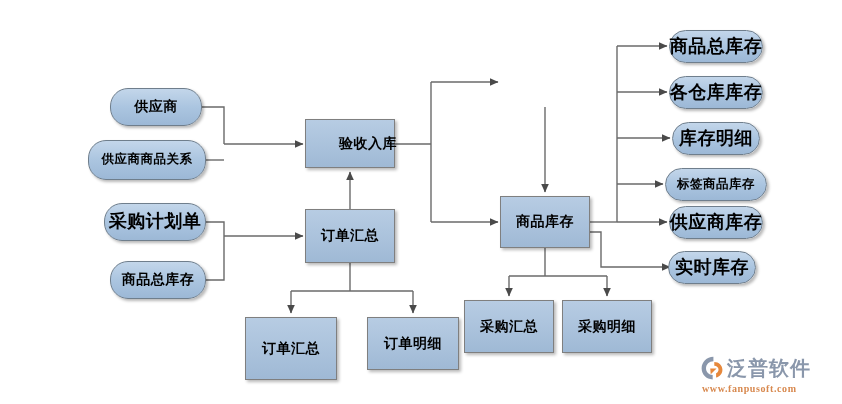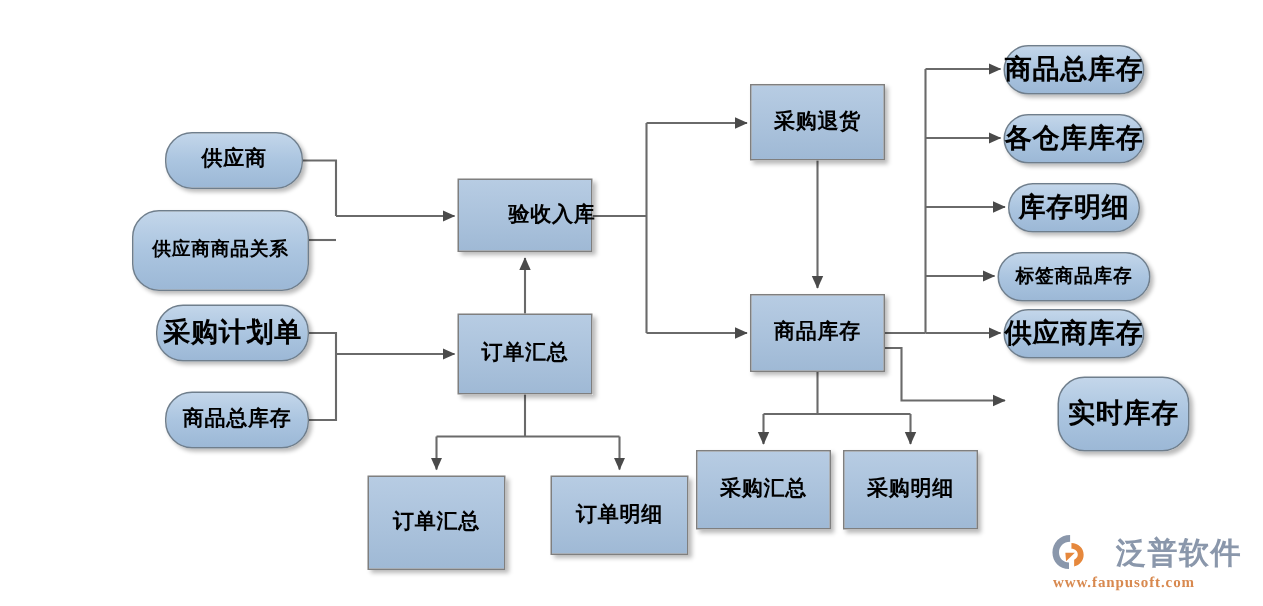--- a/index.html
+++ b/index.html
@@ -60,21 +60,21 @@
     height: 48px;
     z-index: 3;
     display: flex;
     flex-direction: column;
     align-items: flex-start;
     justify-content: center;
   }
   #logo .logo-row {
     display: flex;
     align-items: center;
-    gap: 18px;
+    gap: 1px;
   }
   #logo .logo-mark {
     width: 26px;
     height: 26px;
     flex: 0 0 26px;
   }
   #logo .logo-word {
     font-family: "DejaVu Sans", sans-serif;
     font-size: 20px;
     font-weight: 700;
@@ -138,40 +138,39 @@
       <path d="M617,92  L667,92" marker-end="url(#arw)"></path>
       <path d="M617,138 L670,138" marker-end="url(#arw)"></path>
       <path d="M617,184 L663,184" marker-end="url(#arw)"></path>
       <path d="M617,222 L667,222" marker-end="url(#arw)"></path>
 
       <path d="M590,232 L601,232 L601,267 L670,267" marker-end="url(#arw)"></path>
     </g>
   </svg>
 
   <div class="node pill" style="left:110px;top:88px;width:92px;height:38px;">供应商</div>
-  <div class="node pill tiny-text" style="left:88px;top:140px;width:118px;height:54px;">供应商商品关系</div>
+  <div class="node pill tiny-text" style="left:88px;top:140px;width:118px;height:40px;">供应商商品关系</div>
   <div class="node pill small-text" style="left:104px;top:203px;width:102px;height:38px;">采购计划单</div>
   <div class="node pill" style="left:110px;top:261px;width:96px;height:38px;">商品总库存</div>
 
   <div class="node rect" style="left:305px;top:119px;width:90px;height:49px;padding-left:36px;">验收入库</div>
   <div class="node rect" style="left:305px;top:209px;width:90px;height:54px;">订单汇总</div>
   <div class="node rect" style="left:245px;top:317px;width:92px;height:63px;">订单汇总</div>
   <div class="node rect" style="left:367px;top:317px;width:92px;height:53px;">订单明细</div>
 
-  <div class="node rect" style="left:500px;top:56px;width:90px;height:51px;">采购退货</div>
   <div class="node rect" style="left:500px;top:196px;width:90px;height:52px;">商品库存</div>
   <div class="node rect" style="left:464px;top:300px;width:90px;height:53px;">采购汇总</div>
   <div class="node rect" style="left:562px;top:300px;width:90px;height:53px;">采购明细</div>
 
   <div class="node pill small-text" style="left:669px;top:30px;width:94px;height:33px;">商品总库存</div>
   <div class="node pill small-text" style="left:669px;top:76px;width:94px;height:33px;">各仓库库存</div>
   <div class="node pill small-text" style="left:672px;top:122px;width:88px;height:33px;">库存明细</div>
   <div class="node pill tiny-text" style="left:665px;top:168px;width:102px;height:33px;">标签商品库存</div>
   <div class="node pill small-text" style="left:669px;top:206px;width:94px;height:33px;">供应商库存</div>
-  <div class="node pill small-text" style="left:705px;top:251px;width:88px;height:50px;">实时库存</div>
+  <div class="node pill small-text" style="left:668px;top:251px;width:88px;height:33px;">实时库存</div>
 
   <div id="logo">
     <div class="logo-row">
       <svg class="logo-mark" viewBox="0 0 32 32">
         <path d="M16.5 2 C8.2 2 2 8.4 2 16.4 C2 24 7.6 30 15.6 30 L15.6 24.6 C11 24.6 7.4 21.1 7.4 16.4 C7.4 11.5 11.3 7.6 16.5 7.6 Z" fill="#8a97ab"></path>
         <path d="M17.6 8.6 C23.2 8.6 27.6 12.8 27.6 18.2 C27.6 23 24.4 26.8 19.8 27.8 L19.8 22.4 C21.6 21.6 22.8 20 22.8 18.1 C22.8 15.4 20.6 13.3 17.6 13.3 Z" fill="#e6883c"></path>
         <path d="M12.6 16.6 L20.4 16.6 L13.2 23.6 Z" fill="#e6883c"></path>
       </svg>
       <span class="logo-word">泛普软件</span>
     </div>

